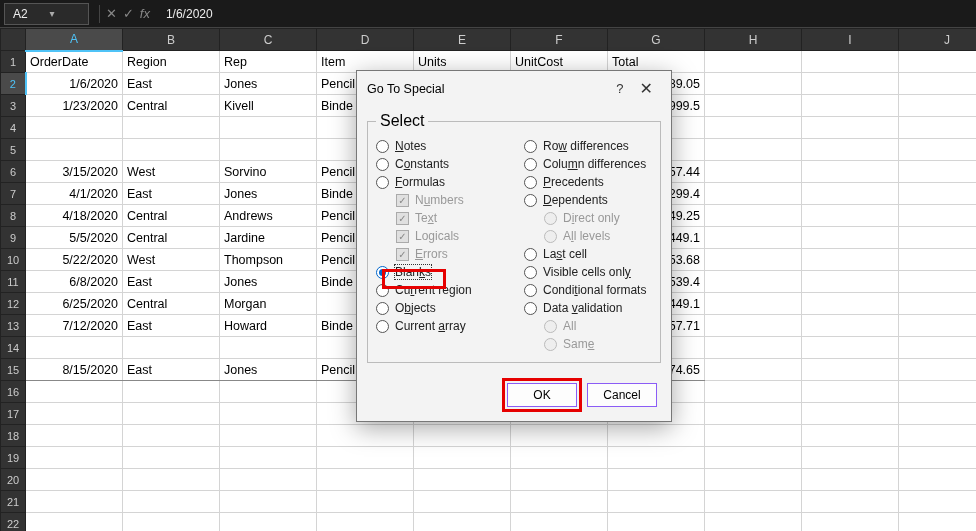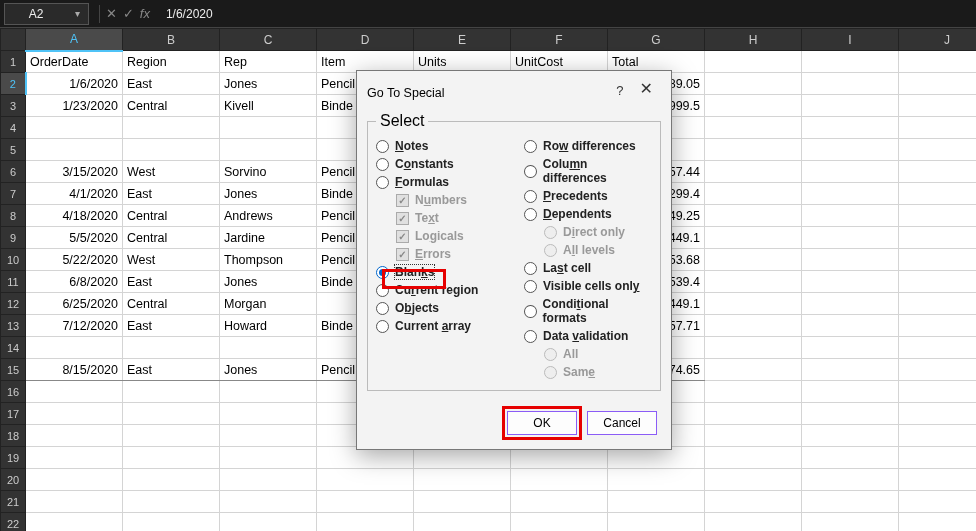--- a/index.html
+++ b/index.html
@@ -26,21 +26,20 @@
       display: flex;
       align-items: center;
       background: #2a2a2a;
       color: #eee;
       padding: 2px 8px;
       font-size: 12px;
       min-width: 85px;
       height: 22px;
       margin: 0 4px;
       border: 1px solid #555;
-      text-align: right;
     }
     .name-box span { flex: 1; }
     .name-box .dd {
       font-size: 10px;
       color: #aaa;
       margin-left: 6px;
     }
     .fx-controls {
       display: flex;
       align-items: center;
@@ -146,21 +145,21 @@
       top: 70px;
       left: 356px;
       width: 316px;
       background: #f3f3f3;
       border: 1px solid #777;
       box-shadow: 0 6px 24px rgba(0,0,0,0.35);
       font-size: 12px;
     }
     .dialog-title {
       display: flex;
-      align-items: flex-end;
+      align-items: center;
       padding: 6px 10px;
       background: #f3f3f3;
     }
     .dialog-title .ttext { flex: 1; font-size: 12.5px; }
     .dialog-title .help {
       padding: 2px 8px;
       font-size: 13px;
       color: #333;
       cursor: pointer;
     }
@@ -176,21 +175,20 @@
       border: 1px solid #bbb;
       padding: 8px 8px 10px 8px;
     }
     .dialog fieldset legend {
       font-size: 16px;
       padding: 0 4px;
     }
     .radio-cols {
       display: flex;
       gap: 20px;
-      font-weight: bold;
     }
     .radio-col {
       flex: 1;
       display: flex;
       flex-direction: column;
       gap: 2px;
     }
     .radio-item {
       display: flex;
       align-items: center;

